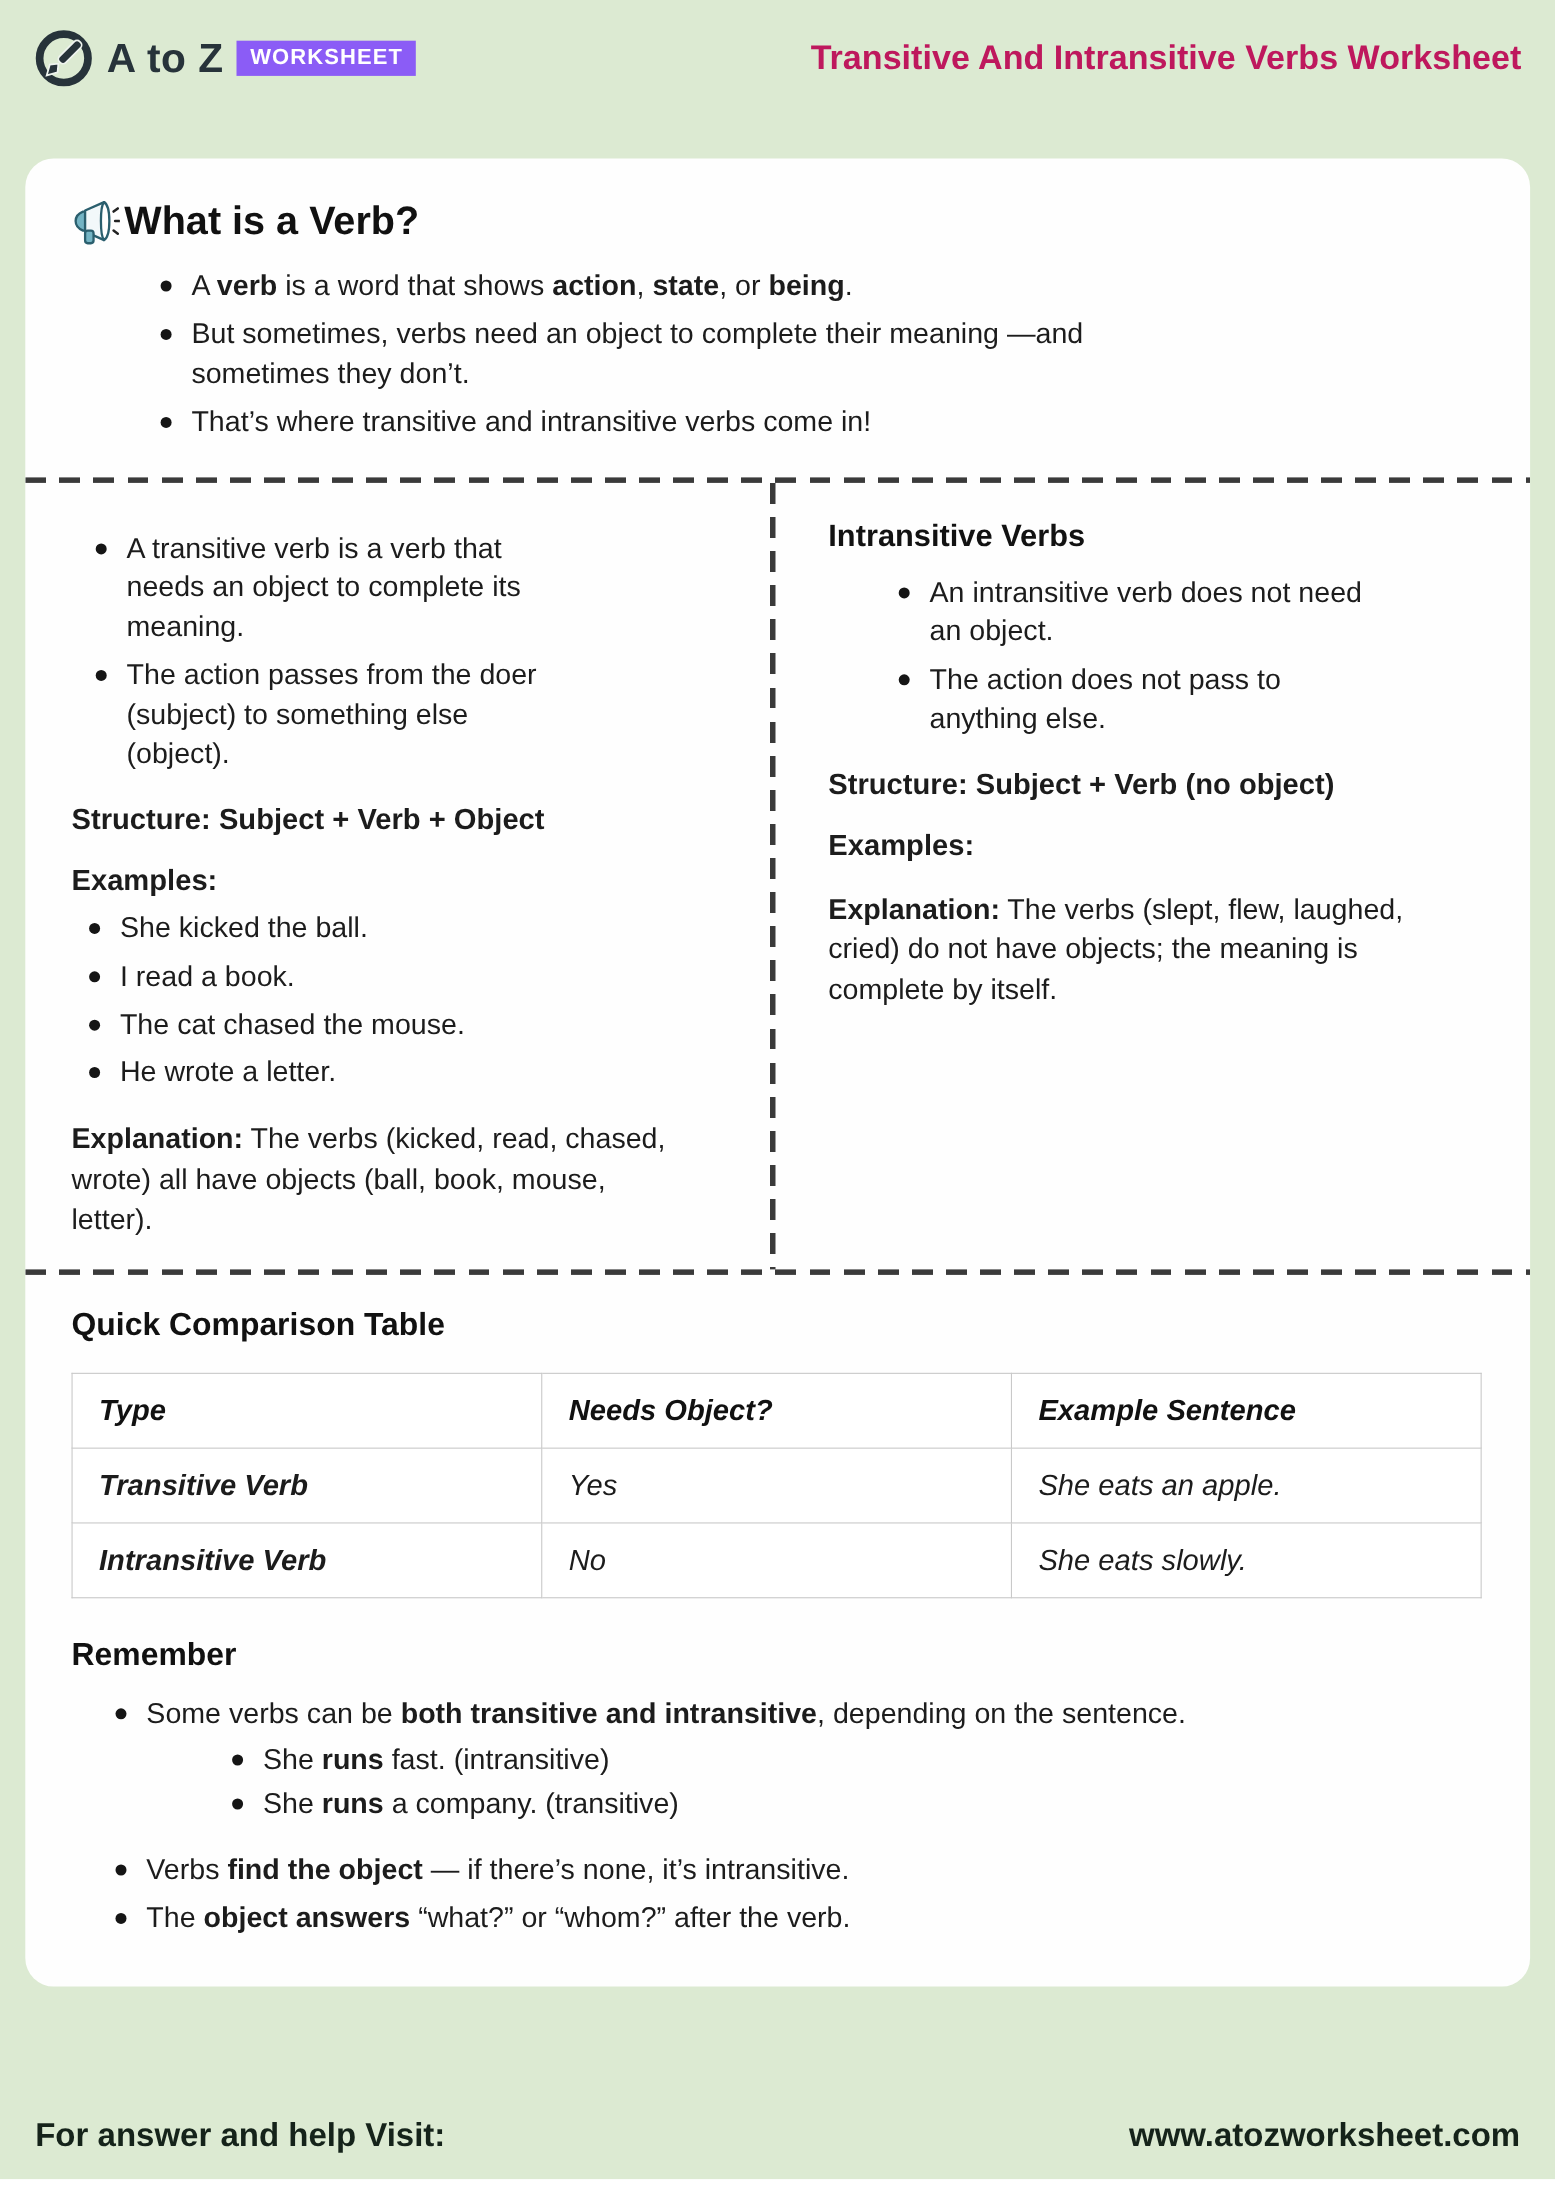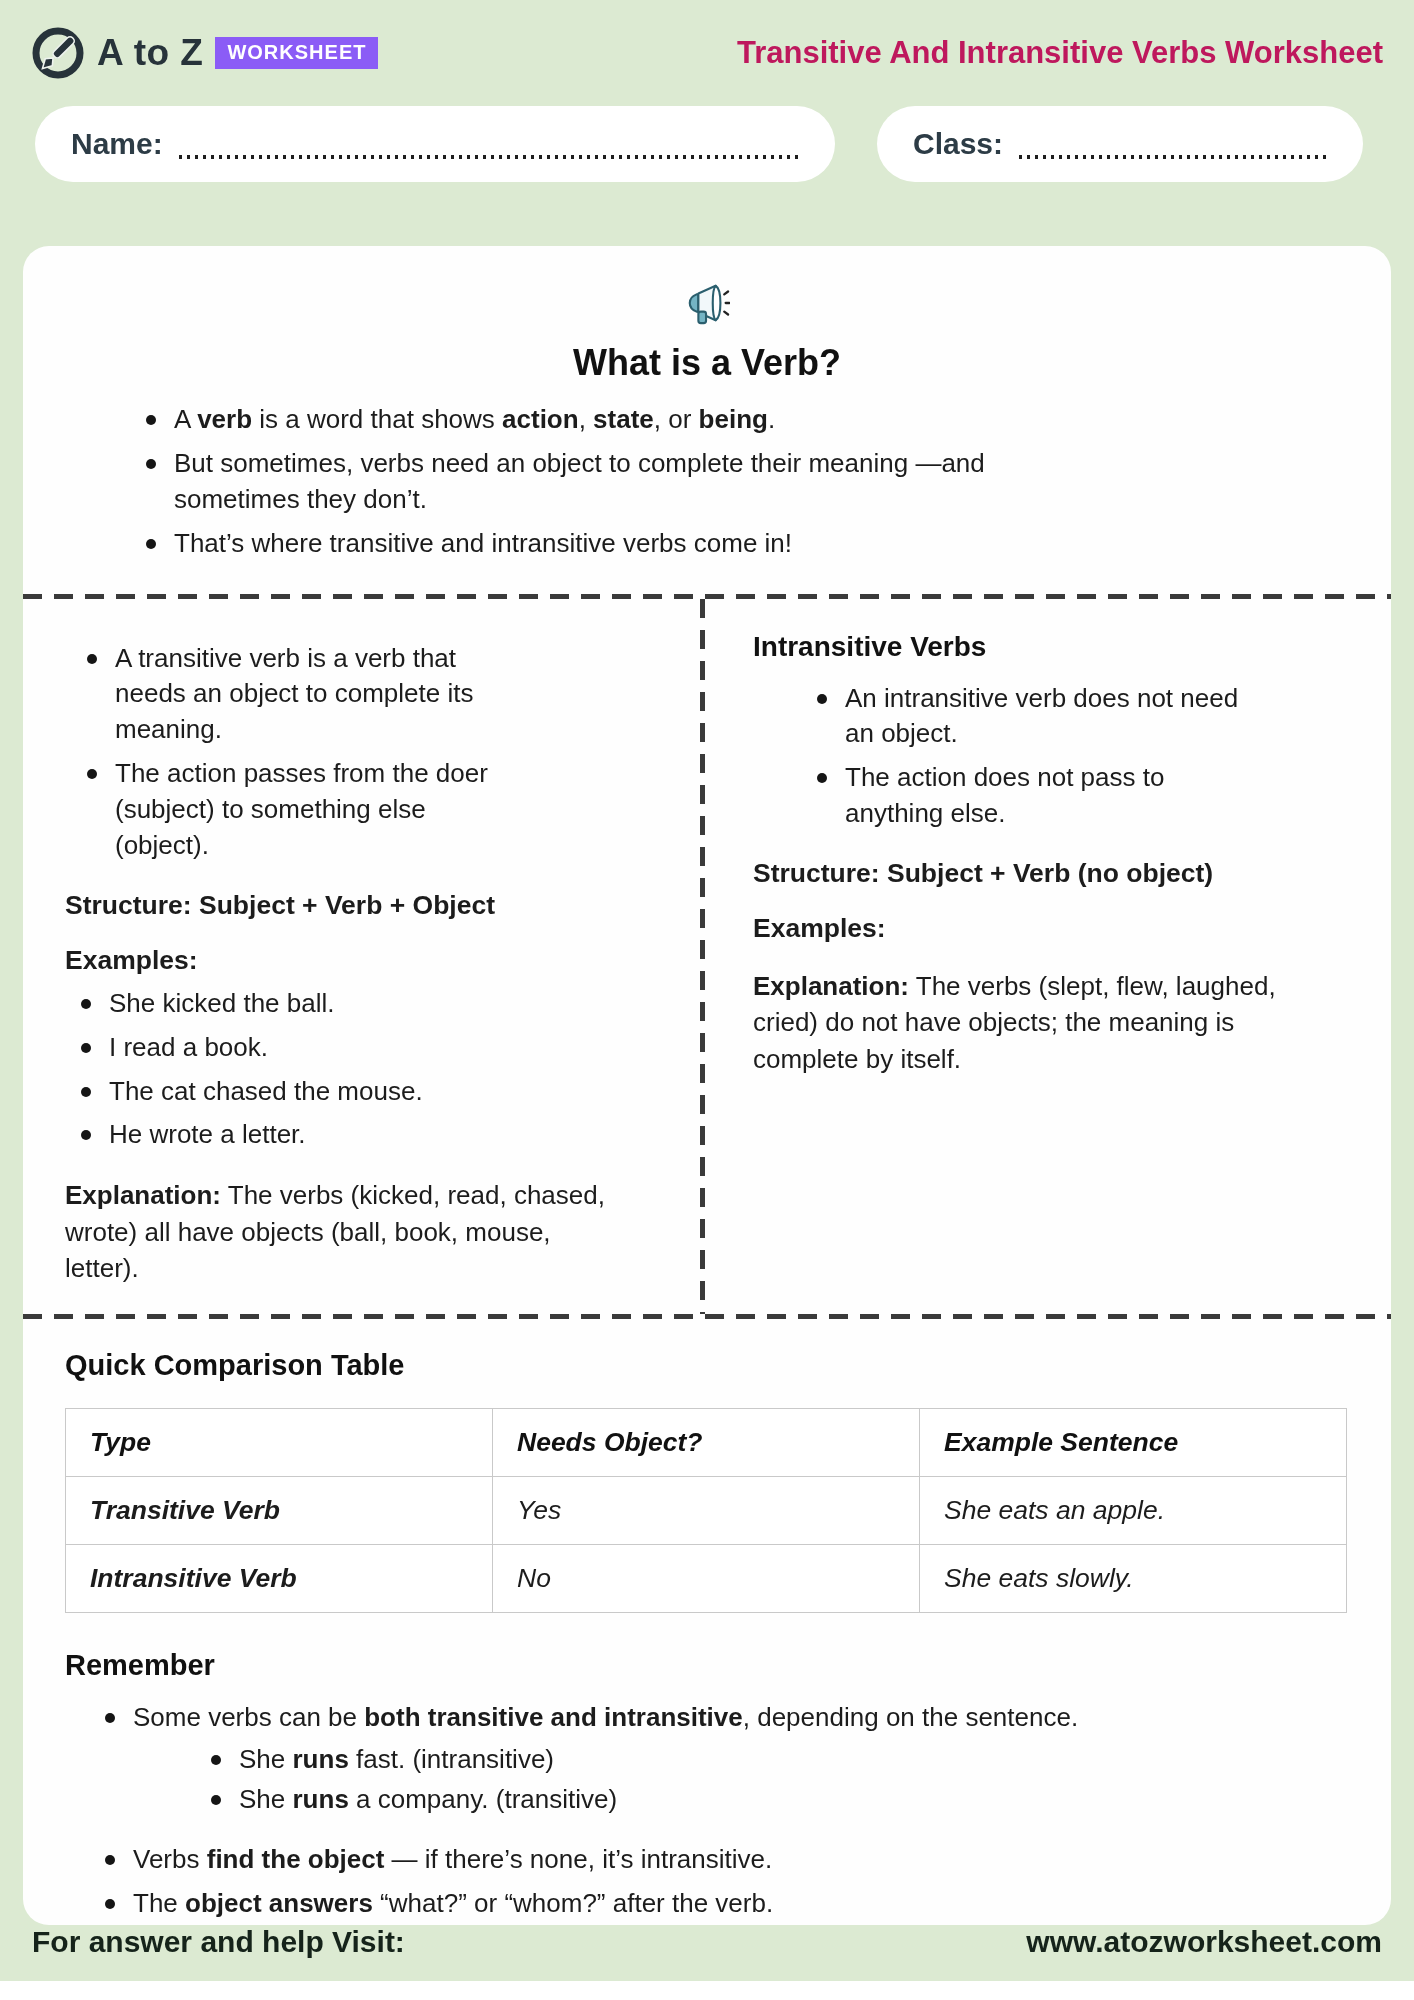--- a/index.html
+++ b/index.html
@@ -54,21 +54,21 @@
     background: #fefefe;
     border-radius: 26px;
     overflow: hidden;
   }
   .hdash {
     height: 5px;
     background: repeating-linear-gradient(90deg, #3a3a3a 0 19px, transparent 19px 31px);
   }
   
   .intro { padding: 34px 40px 24px 40px; }
-  .intro-heading { display: flex; align-items: center; gap: 16px; font-size: 36px; font-weight: bold; color: #111; flex-direction: column; }
+  .intro-heading { display: flex; align-items: center; gap: 4px; font-size: 36px; font-weight: bold; color: #111; }
   ul { list-style: none; }
   li { position: relative; padding-left: 36px; font-size: 26px; line-height: 1.38; margin: 8px 0; }
   li::before {
     content: ""; position: absolute; left: 8px; top: 13px;
     width: 10px; height: 10px; border-radius: 50%; background: #151515;
   }
   .intro-list { margin-top: 18px; padding-left: 75px; }
   .intro-list li { max-width: 900px; }
   .bold { font-weight: bold; }
   
@@ -132,30 +132,20 @@
             <path d="M27 34 L32 40 L27 49 L22 40 Z" fill="#27333a" stroke="#eef3ee" stroke-width="1.6"></path>
           </g>
         </svg>
       </span>
       <span class="brand-a2z">A to Z</span>
       <span class="brand-badge">WORKSHEET</span>
     </div>
     <div class="page-title">Transitive And Intransitive Verbs Worksheet</div>
   </div>
 
-  <div class="fields-row">
-    <div class="field field-name">
-      <span class="field-label">Name:</span>
-      <span class="fill-line"></span>
-    </div>
-    <div class="field field-class">
-      <span class="field-label">Class:</span>
-      <span class="fill-line"></span>
-    </div>
-  </div>
 
   <div class="card">
 
     <div class="intro">
       <div class="intro-heading">
         <span class="icon-wrap">
           <svg width="46" height="46" viewBox="0 0 48 48">
             <g stroke="#2b5f6e" stroke-width="2.2" stroke-linejoin="round">
               <path d="M13 15 C8 17 6 21 6 24 C6 27 8 31 13 33 L15 33 L15 15 Z" fill="#74b4c4"></path>
               <path d="M15 14 L33 6 L33 42 L15 34 Z" fill="#f2f8fa"></path>

